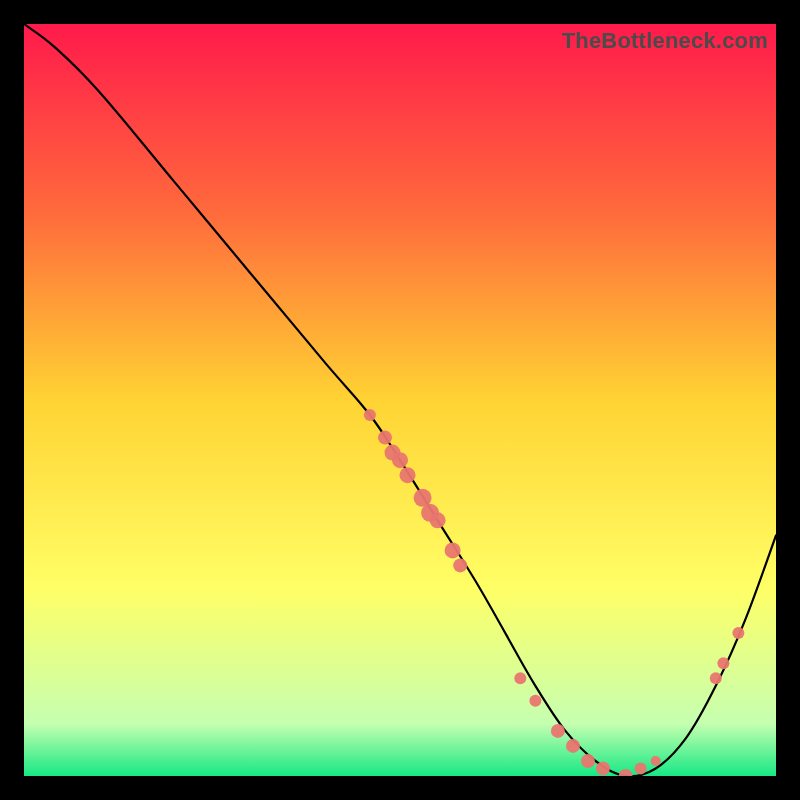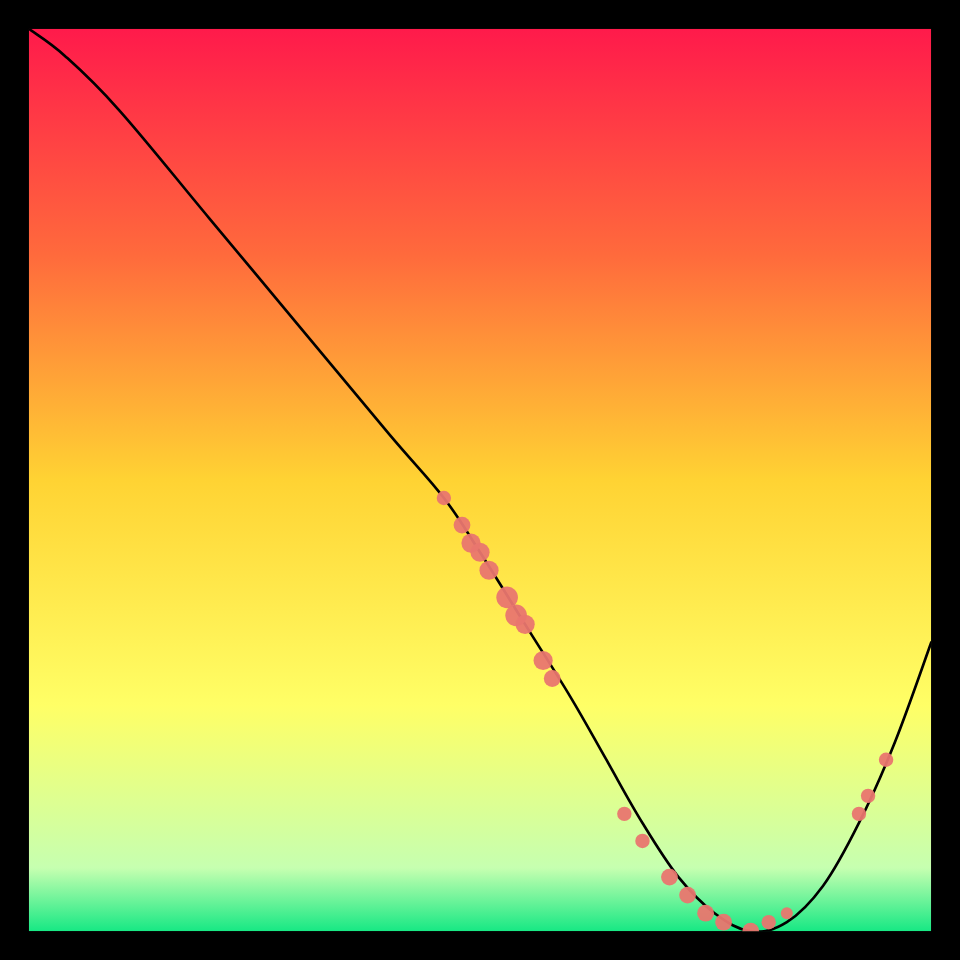--- a/index.html
+++ b/index.html
@@ -65,14 +65,15 @@
           <circle cx="564.0" cy="737.0" r="7" fill="#e9766f" fill-opacity="0.95"></circle>
           <circle cx="579.0" cy="744.5" r="7" fill="#e9766f" fill-opacity="0.95"></circle>
           <circle cx="601.6" cy="752.0" r="7" fill="#e9766f" fill-opacity="0.95"></circle>
           <circle cx="616.6" cy="744.5" r="6" fill="#e9766f" fill-opacity="0.95"></circle>
           <circle cx="631.7" cy="737.0" r="5" fill="#e9766f" fill-opacity="0.95"></circle>
           <circle cx="691.8" cy="654.2" r="6" fill="#e9766f" fill-opacity="0.95"></circle>
           <circle cx="699.4" cy="639.2" r="6" fill="#e9766f" fill-opacity="0.95"></circle>
           <circle cx="714.4" cy="609.1" r="6" fill="#e9766f" fill-opacity="0.95"></circle>
         </g>
     </svg>
+    <div class="watermark">TheBottleneck.com</div>
   </div>
 </div>
 
 </body></html>

